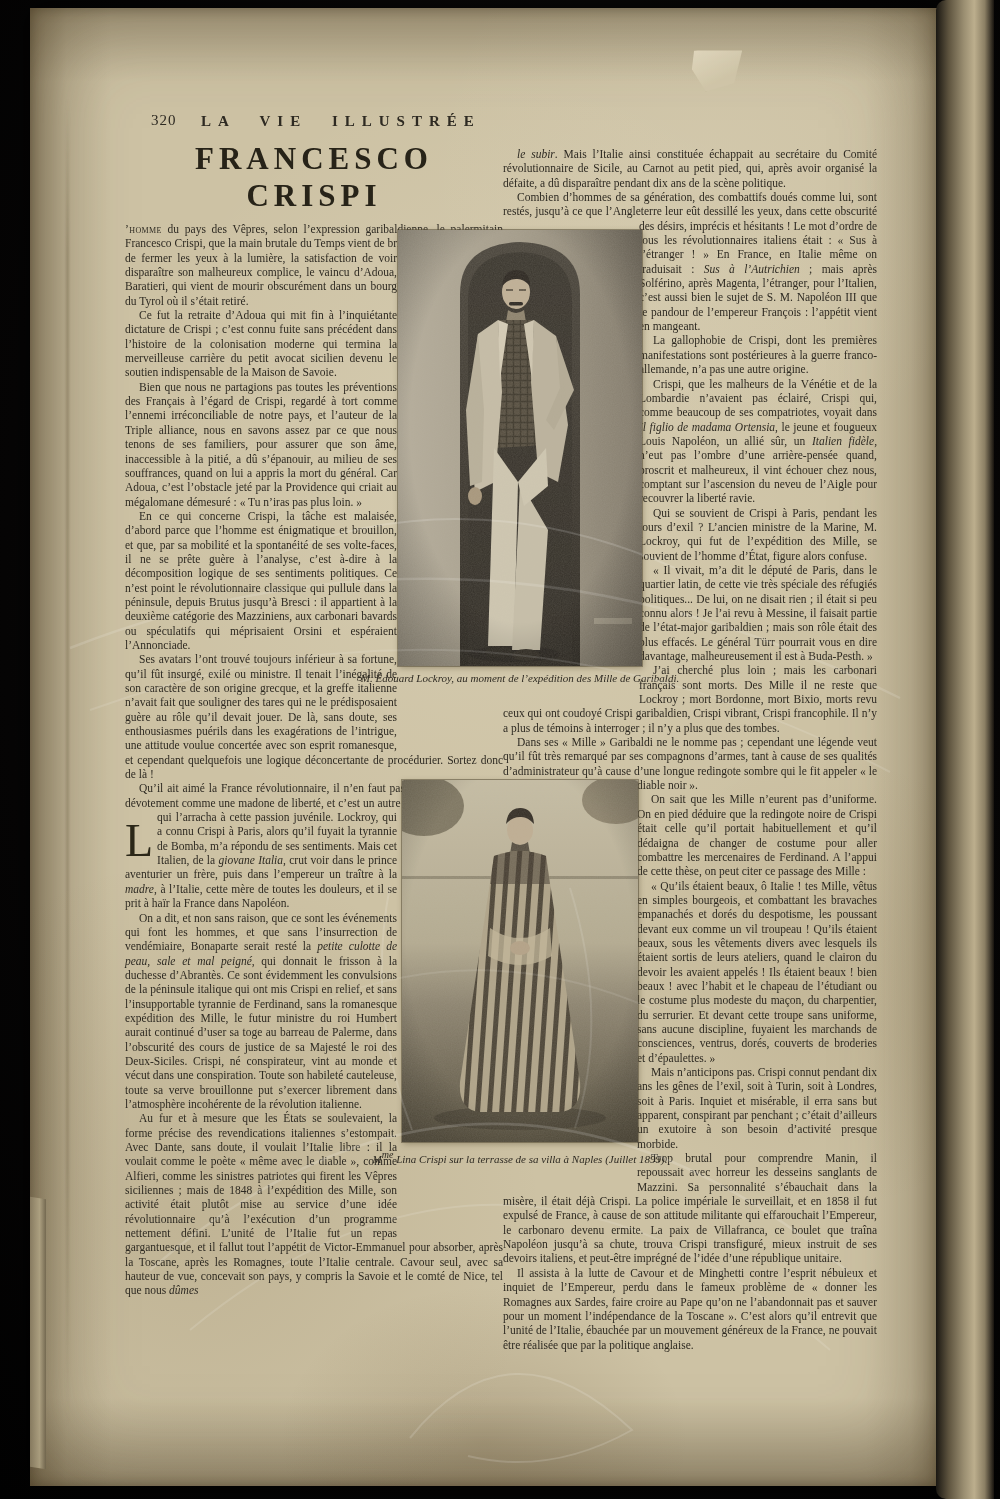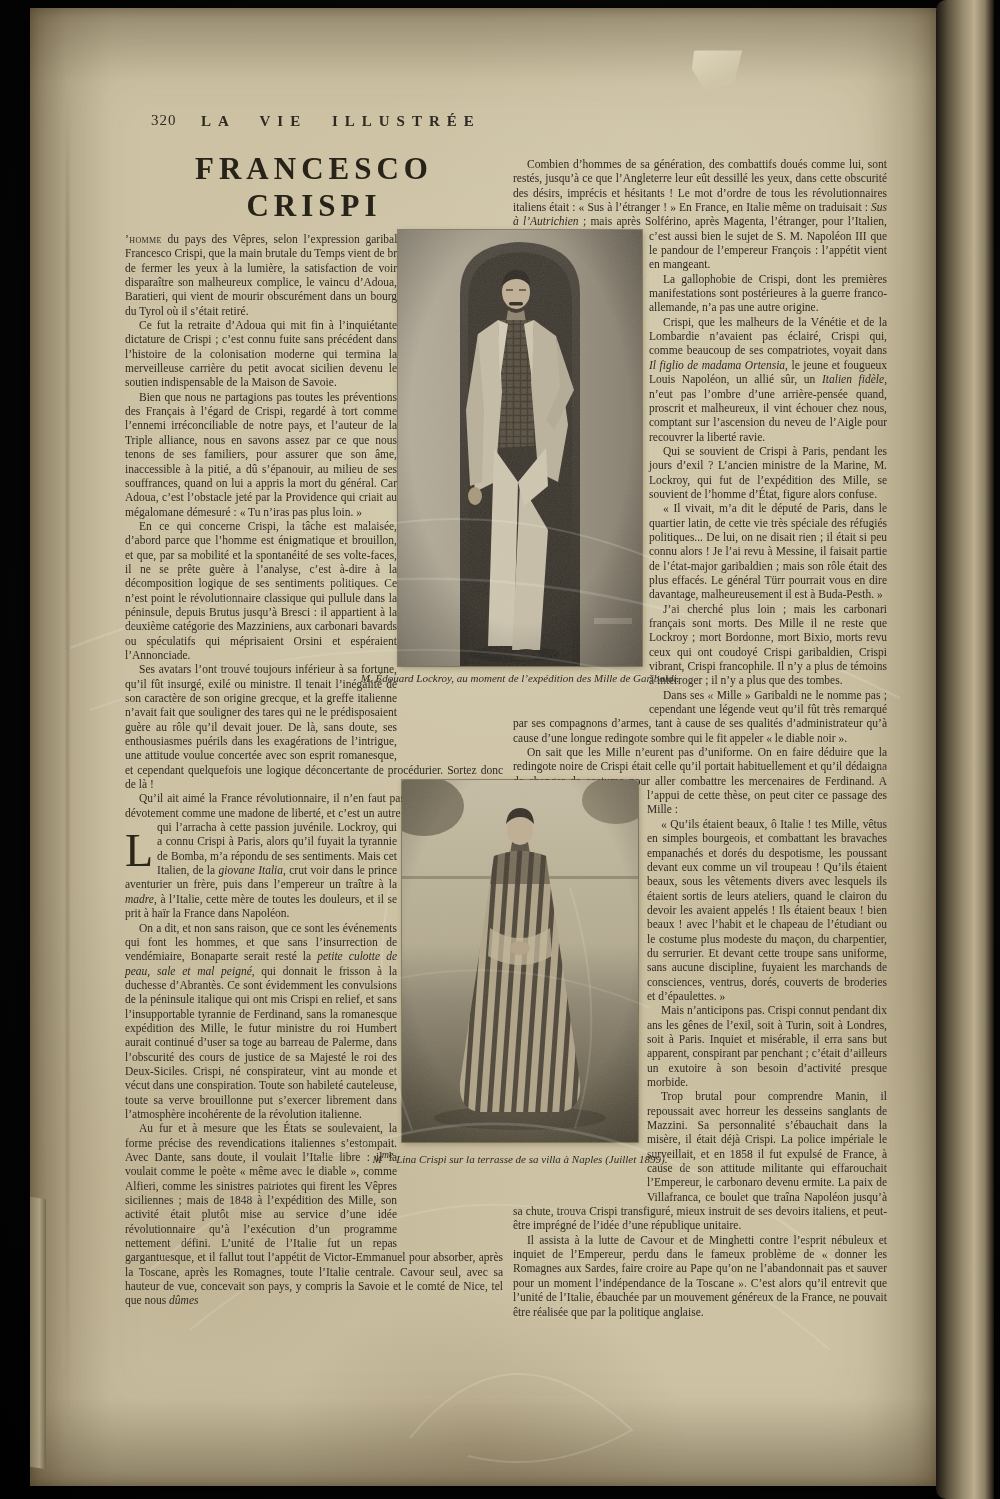--- a/index.html
+++ b/index.html
@@ -34,25 +34,25 @@
     box-shadow:2px 3px 4px rgba(50,38,18,0.5);opacity:0.85;transform:rotate(-6deg);}
   .under-edge{position:absolute;left:0;top:1190px;width:16px;height:270px;
     background:linear-gradient(90deg,#8d8166,#b4a888 60%,#6c614a);
     transform:skewY(9deg);opacity:0.8;}
   
   .page-edge{position:absolute;left:936px;top:0;width:58px;height:1499px;
     background:linear-gradient(90deg,#1a1712 0%,#5e543f 22%,#9a8e71 48%,#bcae8d 66%,#8b7f64 84%,#17130e 100%);
     border-radius:10px 0 0 10px;}
   
   .content{position:absolute;left:95px;top:104px;width:762px;color:#2e2a22;}
-  .header-row{position:relative;height:20px;margin-bottom:12px;}
+  .header-row{position:relative;height:20px;margin-bottom:2px;}
   .page-number{position:absolute;left:26px;top:0;font-size:15px;letter-spacing:1px;}
   .masthead{position:absolute;left:0;right:0;top:1px;text-align:left;padding-left:76px;
     font-size:15px;font-weight:700;letter-spacing:7px;word-spacing:14px;}
-  .cols{display:flex;gap:10px;}
+  .cols{display:flex;gap:0;}
   .col{text-rendering:optimizeLegibility;}
   .col-left{width:378px;}
   .col-right{width:374px;padding-top:13px;}
   .article-title{text-align:center;font-size:31px;font-weight:700;letter-spacing:5px;word-spacing:16px;
     margin:7px 0 9px;color:#272318;transform:scaleY(1.04);}
   .col p{margin:0;font-size:11.5px;line-height:14.35px;text-align:justify;text-indent:14px;color:#2e2a22;}
   .col p.has-drop{text-indent:0;}
   .dropcap{float:left;font-size:46px;line-height:37px;padding:1px 4px 0 0;color:#2b2718;}
   .it{font-style:italic;}
   .sc{font-variant:small-caps;letter-spacing:0.4px;}
@@ -105,28 +105,29 @@
             <p><span>On a dit, et non sans raison, que ce sont les événements qui font les hommes, et que sans l’insurrection de vendémiaire, Bonaparte serait resté la </span><span class="it">petite culotte de peau, sale et mal peigné</span><span>, qui donnait le frisson à la duchesse d’Abrantès. Ce sont évidemment les convulsions de la péninsule italique qui ont mis Crispi en relief, et sans l’insupportable tyrannie de Ferdinand, sans la romanesque expédition des Mille, le futur ministre du roi Humbert aurait continué d’user sa toge au barreau de Palerme, dans l’obscurité des cours de justice de sa Majesté le roi des Deux-Siciles. Crispi, né conspirateur, vint au monde et vécut dans une conspiration. Toute son habileté cauteleuse, toute sa verve brouillonne put s’exercer librement dans l’atmosphère incohérente de la révolution italienne.</span></p>
             <p><span>Au fur et à mesure que les États se soulevaient, la forme précise des revendications italiennes s’estompait. Avec Dante, sans doute, il voulait l’Italie libre : il la voulait comme le poète « même avec le diable », comme Alfieri, comme les sinistres patriotes qui firent les Vêpres siciliennes ; mais de 1848 à l’expédition des Mille, son activité était plutôt mise au service d’une idée révolutionnaire qu’à l’exécution d’un programme nettement défini. L’unité de l’Italie fut un repas gargantuesque, et il fallut tout l’appétit de Victor-Emmanuel pour absorber, après la Toscane, après les Romagnes, toute l’Italie centrale. Cavour seul, avec sa hauteur de vue, concevait son pays, y compris la Savoie et le comté de Nice, tel que nous </span><span class="it">dûmes</span></p>
           </div>
       </div>
       <div class="col col-right">
         <div class="push-l"></div>
         <div class="block-l1"></div>
         <div class="push-l2"></div>
         <div class="block-l2"></div>
         <div>
+            <p><span class="it">le subir</span><span>. Mais l’Italie ainsi constituée échappait au secrétaire du Comité révolutionnaire de Sicile, au Carnot au petit pied, qui, après avoir organisé la défaite, a dû disparaître pendant dix ans de la scène politique.</span></p>
             <p><span>Combien d’hommes de sa génération, des combattifs doués comme lui, sont restés, jusqu’à ce que l’Angleterre leur eût dessillé les yeux, dans cette obscurité des désirs, imprécis et hésitants ! Le mot d’ordre de tous les révolutionnaires italiens était : « Sus à l’étranger ! » En France, en Italie même on traduisait : </span><span class="it">Sus à l’Autrichien</span><span> ; mais après Solférino, après Magenta, l’étranger, pour l’Italien, c’est aussi bien le sujet de S. M. Napoléon III que le pandour de l’empereur François : l’appétit vient en mangeant.</span></p>
             <p><span>La gallophobie de Crispi, dont les premières manifestations sont postérieures à la guerre franco-allemande, n’a pas une autre origine.</span></p>
             <p><span>Crispi, que les malheurs de la Vénétie et de la Lombardie n’avaient pas éclairé, Crispi qui, comme beaucoup de ses compatriotes, voyait dans </span><span class="it">Il figlio de madama Ortensia</span><span>, le jeune et fougueux Louis Napoléon, un allié sûr, un </span><span class="it">Italien fidèle</span><span>, n’eut pas l’ombre d’une arrière-pensée quand, proscrit et malheureux, il vint échouer chez nous, comptant sur l’ascension du neveu de l’Aigle pour recouvrer la liberté ravie.</span></p>
             <p><span>Qui se souvient de Crispi à Paris, pendant les jours d’exil ? L’ancien ministre de la Marine, M. Lockroy, qui fut de l’expédition des Mille, se souvient de l’homme d’État, figure alors confuse.</span></p>
             <p><span>« Il vivait, m’a dit le député de Paris, dans le quartier latin, de cette vie très spéciale des réfugiés politiques... De lui, on ne disait rien ; il était si peu connu alors ! Je l’ai revu à Messine, il faisait partie de l’état-major garibaldien ; mais son rôle était des plus effacés. Le général Türr pourrait vous en dire davantage, malheureusement il est à Buda-Pesth. »</span></p>
             <p><span>J’ai cherché plus loin ; mais les carbonari français sont morts. Des Mille il ne reste que Lockroy ; mort Bordonne, mort Bixio, morts revu ceux qui ont coudoyé Crispi garibaldien, Crispi vibrant, Crispi francophile. Il n’y a plus de témoins à interroger ; il n’y a plus que des tombes.</span></p>
             <p><span>Dans ses « Mille » Garibaldi ne le nomme pas ; cependant une légende veut qu’il fût très remarqué par ses compagnons d’armes, tant à cause de ses qualités d’administrateur qu’à cause d’une longue redingote sombre qui le fit appeler « le diable noir ».</span></p>
-            <p><span>On sait que les Mille n’eurent pas d’uniforme. On en faire déduire que la redingote noire de Crispi était celle qu’il portait habituellement et qu’il dédaigna de changer de costume pour aller combattre les mercenaires de Ferdinand. A l’appui de cette thèse, on peut citer ce passage des Mille :</span></p>
+            <p><span>On sait que les Mille n’eurent pas d’uniforme. On en pied déduire que la redingote noire de Crispi était celle qu’il portait habituellement et qu’il dédaigna de changer de costume pour aller combattre les mercenaires de Ferdinand. A l’appui de cette thèse, on peut citer ce passage des Mille :</span></p>
             <p><span>« Qu’ils étaient beaux, ô Italie ! tes Mille, vêtus en simples bourgeois, et combattant les bravaches empanachés et dorés du despotisme, les poussant devant eux comme un vil troupeau ! Qu’ils étaient beaux, sous les vêtements divers avec lesquels ils étaient sortis de leurs ateliers, quand le clairon du devoir les avaient appelés ! Ils étaient beaux ! bien beaux ! avec l’habit et le chapeau de l’étudiant ou le costume plus modeste du maçon, du charpentier, du serrurier. Et devant cette troupe sans uniforme, sans aucune discipline, fuyaient les marchands de consciences, ventrus, dorés, couverts de broderies et d’épaulettes. »</span></p>
             <p><span>Mais n’anticipons pas. Crispi connut pendant dix ans les gênes de l’exil, soit à Turin, soit à Londres, soit à Paris. Inquiet et misérable, il erra sans but apparent, conspirant par penchant ; c’était d’ailleurs un exutoire à son besoin d’activité presque morbide.</span></p>
             <p><span>Trop brutal pour comprendre Manin, il repoussait avec horreur les desseins sanglants de Mazzini. Sa personnalité s’ébauchait dans la misère, il était déjà Crispi. La police impériale le surveillait, et en 1858 il fut expulsé de France, à cause de son attitude militante qui effarouchait l’Empereur, le carbonaro devenu ermite. La paix de Villafranca, ce boulet que traîna Napoléon jusqu’à sa chute, trouva Crispi transfiguré, mieux instruit de ses devoirs italiens, et peut-être imprégné de l’idée d’une république unitaire.</span></p>
             <p><span>Il assista à la lutte de Cavour et de Minghetti contre l’esprit nébuleux et inquiet de l’Empereur, perdu dans le fameux problème de « donner les Romagnes aux Sardes, faire croire au Pape qu’on ne l’abandonnait pas et sauver pour un moment l’indépendance de la Toscane ». C’est alors qu’il entrevit que l’unité de l’Italie, ébauchée par un mouvement généreux de la France, ne pouvait être réalisée que par la politique anglaise.</span></p>
           </div>
       </div>
     </div>
   </div>
 
   <div class="photo photo1">

